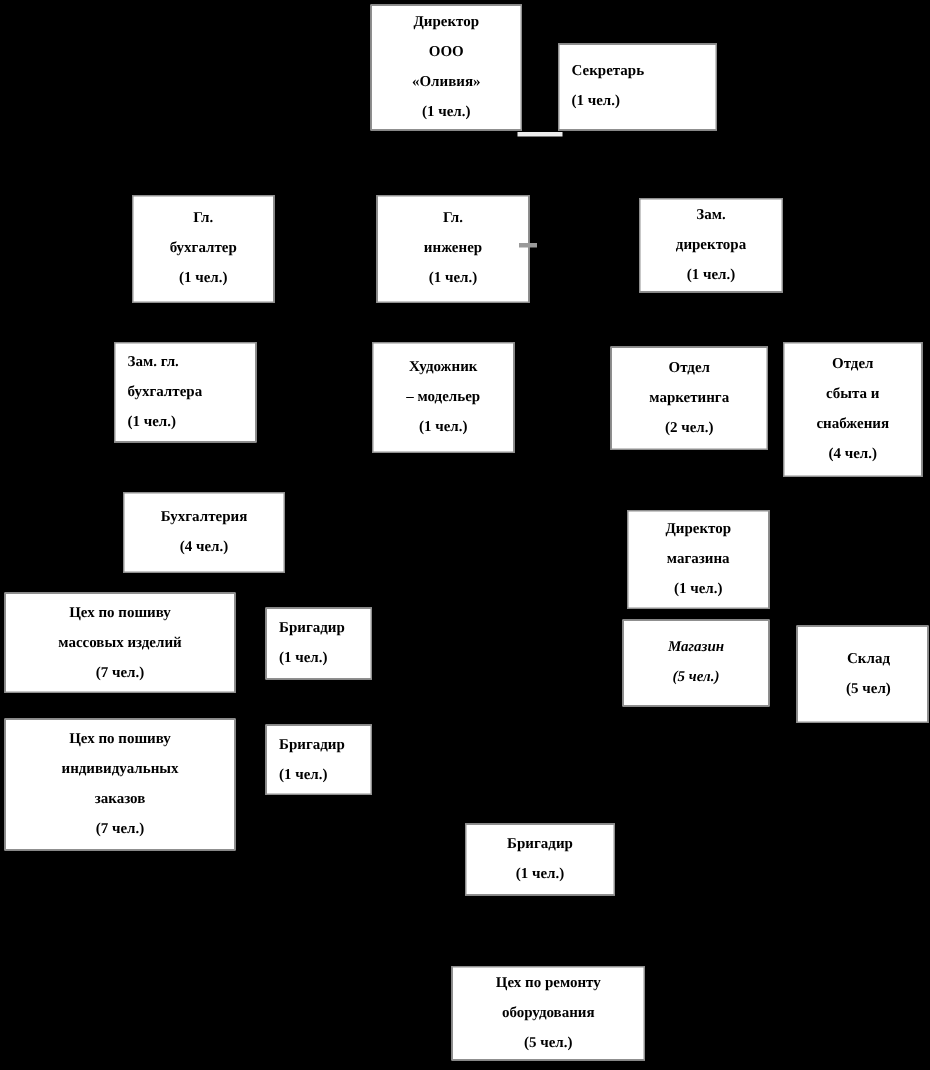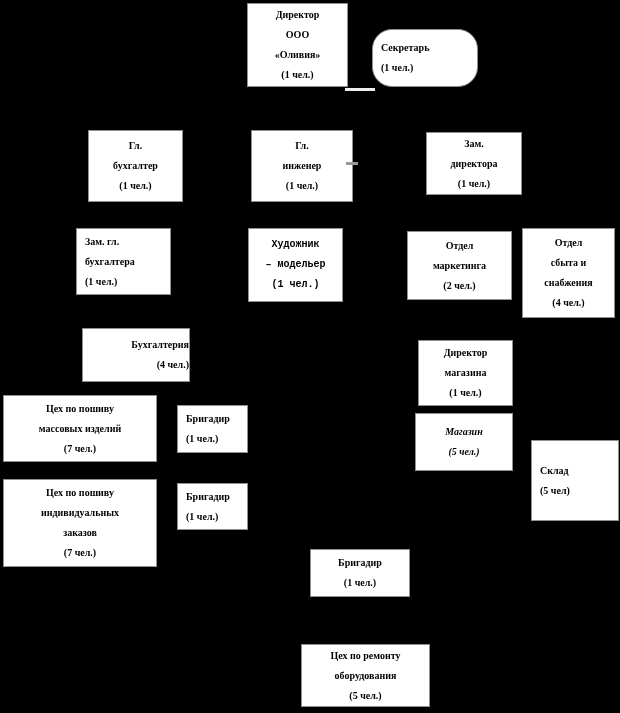--- a/index.html
+++ b/index.html
@@ -48,21 +48,21 @@
 
 <div class="canvas">
 
   <div class="box" style="left:247px; top:3px; width:101px; height:84px;">
     <span class="box-label">Директор
 ООО
 «Оливия»
 (1 чел.)</span>
   </div>
 
-  <div class="box align-left" style="left:372px; top:29px; width:106px; height:58px;border-radius:20px;">
+  <div class="box align-left" style="left:372px; top:29px; width:106px; height:58px;">
     <span class="box-label">Секретарь
 (1 чел.)</span>
   </div>
 
   <div class="box" style="left:88px; top:130px; width:95px; height:72px;">
     <span class="box-label">Гл.
 бухгалтер
 (1 чел.)</span>
   </div>
 
@@ -77,40 +77,40 @@
 директора
 (1 чел.)</span>
   </div>
 
   <div class="box align-left" style="left:76px; top:228px; width:95px; height:67px;">
     <span class="box-label">Зам. гл.
 бухгалтера
 (1 чел.)</span>
   </div>
 
-  <div class="box" style="left:248px; top:228px; width:95px; height:74px;font-family:Liberation Mono, monospace;">
+  <div class="box" style="left:248px; top:228px; width:95px; height:74px;">
     <span class="box-label">Художник
 – модельер
 (1 чел.)</span>
   </div>
 
   <div class="box" style="left:407px; top:231px; width:105px; height:69px;">
     <span class="box-label">Отдел
 маркетинга
 (2 чел.)</span>
   </div>
 
   <div class="box" style="left:522px; top:228px; width:93px; height:90px;">
     <span class="box-label">Отдел
 сбыта и
 снабжения
 (4 чел.)</span>
   </div>
 
-  <div class="box" style="left:82px; top:328px; width:108px; height:54px;text-align:right;">
+  <div class="box" style="left:82px; top:328px; width:108px; height:54px;">
     <span class="box-label">Бухгалтерия
 (4 чел.)</span>
   </div>
 
   <div class="box" style="left:418px; top:340px; width:95px; height:66px;">
     <span class="box-label">Директор
 магазина
 (1 чел.)</span>
   </div>
 
@@ -123,21 +123,21 @@
   <div class="box align-left" style="left:177px; top:405px; width:71px; height:48px;">
     <span class="box-label">Бригадир
 (1 чел.)</span>
   </div>
 
   <div class="box" style="left:415px; top:413px; width:98px; height:58px;font-style:italic;">
     <span class="box-label">Магазин
 (5 чел.)</span>
   </div>
 
-  <div class="box align-left" style="left:531px; top:440px; width:88px; height:81px;">
+  <div class="box align-left" style="left:531px; top:417px; width:88px; height:65px;text-align:center;">
     <span class="box-label">Склад
 (5 чел)</span>
   </div>
 
   <div class="box" style="left:3px; top:479px; width:154px; height:88px;">
     <span class="box-label">Цех по пошиву
 индивидуальных
 заказов
 (7 чел.)</span>
   </div>

